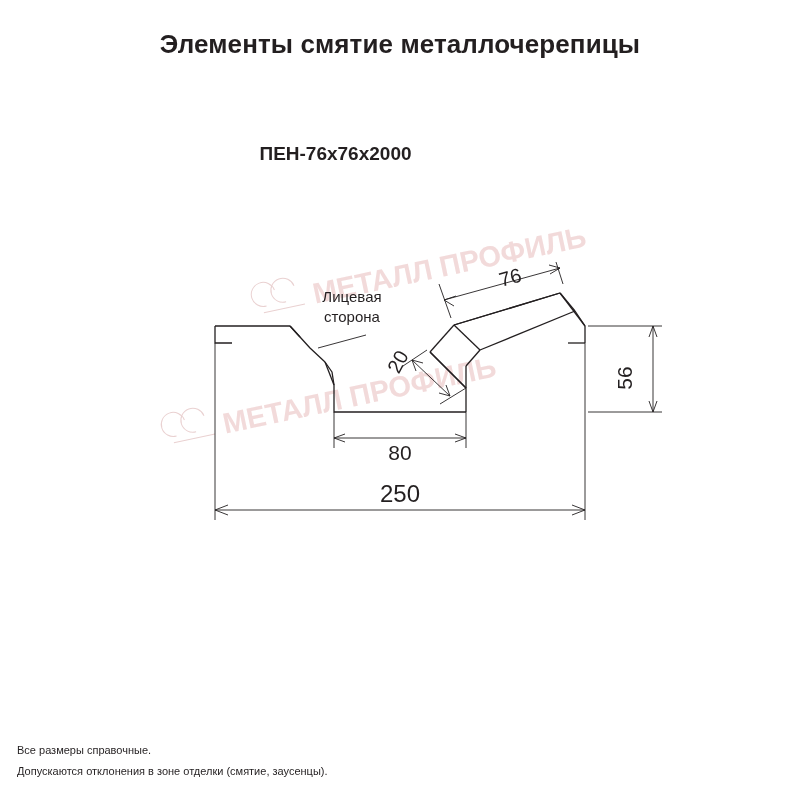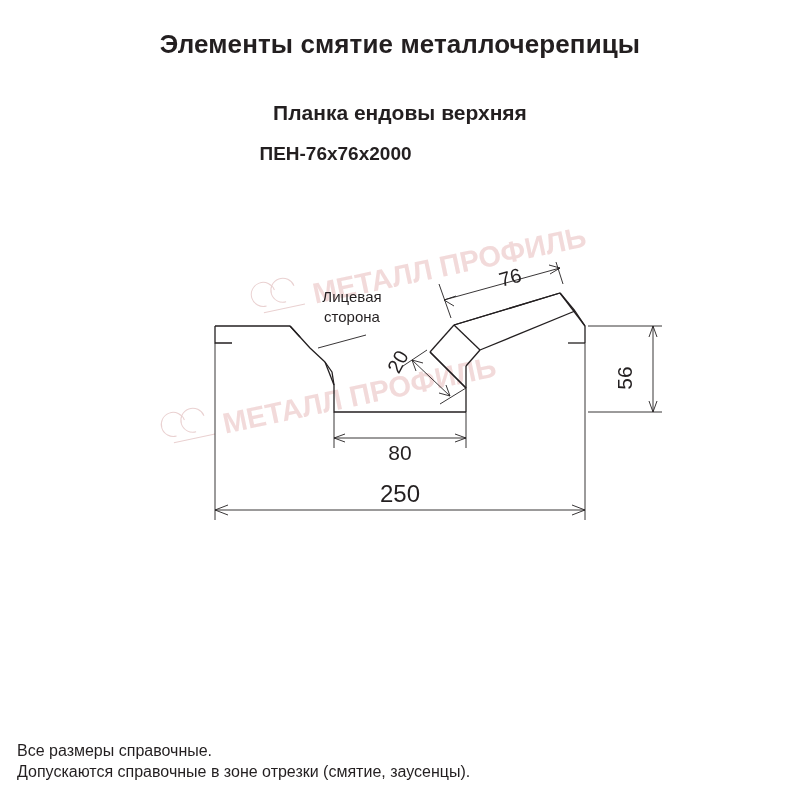--- a/index.html
+++ b/index.html
@@ -57,21 +57,21 @@
     position: absolute;
     top: 180px;
     left: 0;
     width: 800px;
     height: 400px;
   }
   .footnotes {
     position: absolute;
     left: 17px;
     bottom: 18px;
-    font-size: 16px;
+    font-size: 11px;
     line-height: 21px;
   }
   .footnotes div {
     white-space: nowrap;
   }
   svg {
     display: block;
   }
   .wm {
     fill: none;
@@ -87,21 +87,20 @@
 </style>
 </head>
 <body>
 
 <div class="page">
 
   <div class="title-block">
     <h1 class="main-title">Элементы смятие металлочерепицы</h1>
   </div>
 
-  <div class="sub-title">Планка ендовы верхняя</div>
   <div class="sub-title-2">ПЕН-76х76х2000</div>
 
   <div class="drawing">
     <svg width="800" height="400" viewBox="0 0 800 400" xmlns="http://www.w3.org/2000/svg">
 
       <g opacity="0.85">
         <g transform="translate(255,110) rotate(-12)">
           <g class="wm" stroke="#f0d2d2" stroke-width="3" fill="none">
             <path d="M8,18 a12,12 0 1,1 11,-14"></path>
             <path d="M28,18 a12,12 0 1,1 11,-14"></path>
@@ -203,16 +202,16 @@
         <path d="M366,155 L318,168"></path>
       </g>
       <text x="352" y="122" font-size="15" fill="#231f20" text-anchor="middle">Лицевая</text>
       <text x="352" y="142" font-size="15" fill="#231f20" text-anchor="middle">сторона</text>
 
     </svg>
   </div>
 
   <div class="footnotes">
     <div>Все размеры справочные.</div>
-    <div>Допускаются справочные в зоне отрезки (смятие, заусенцы).</div>
+    <div>Допускаются отклонения в зоне отделки (смятие, заусенцы).</div>
   </div>
 
 </div>
 
 </body></html>

